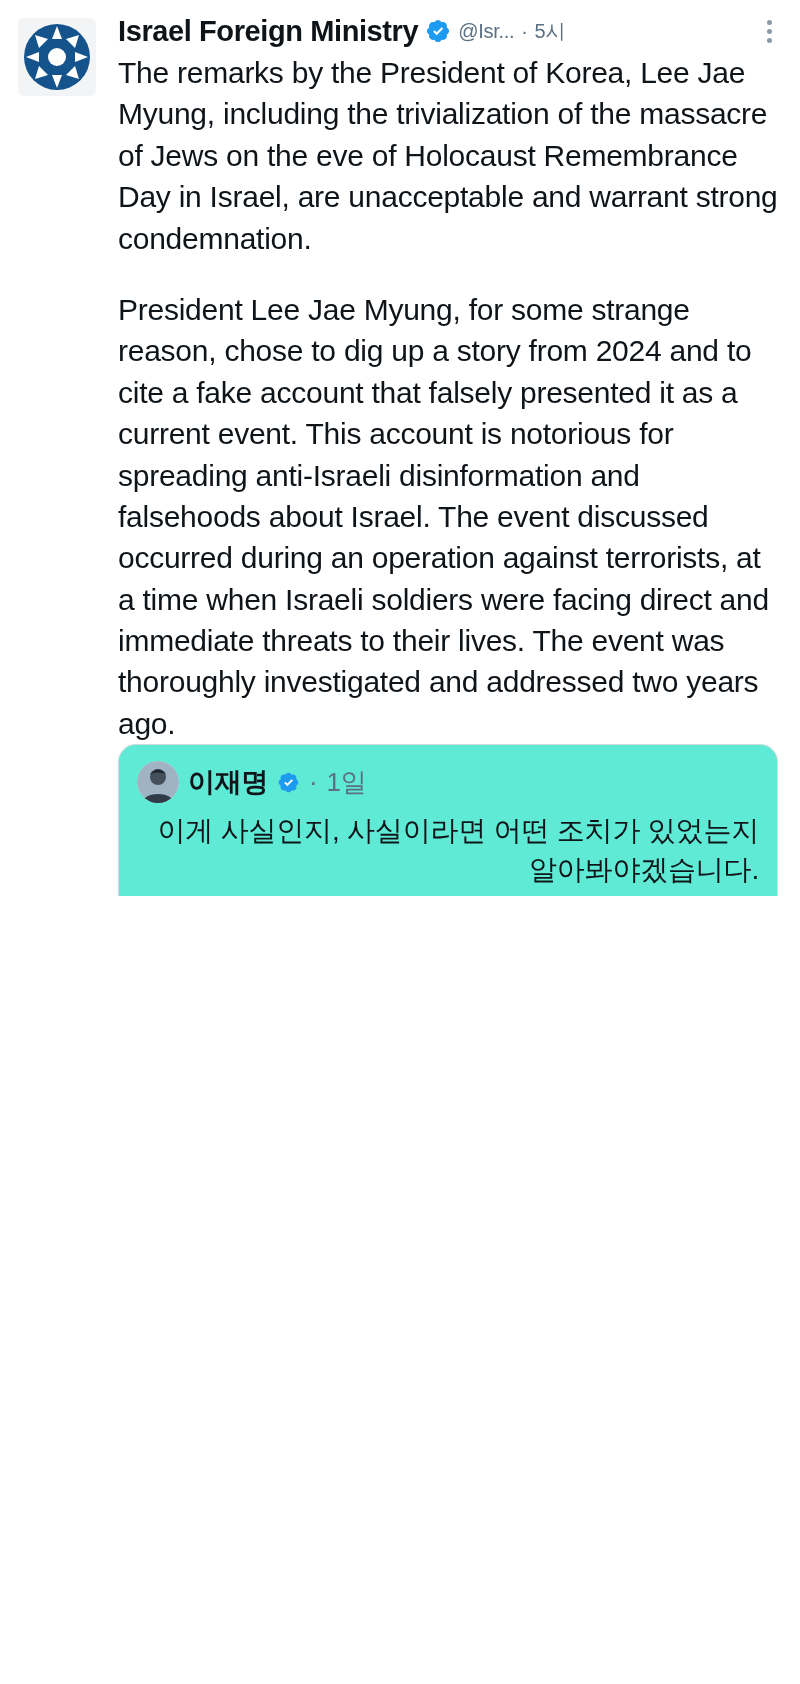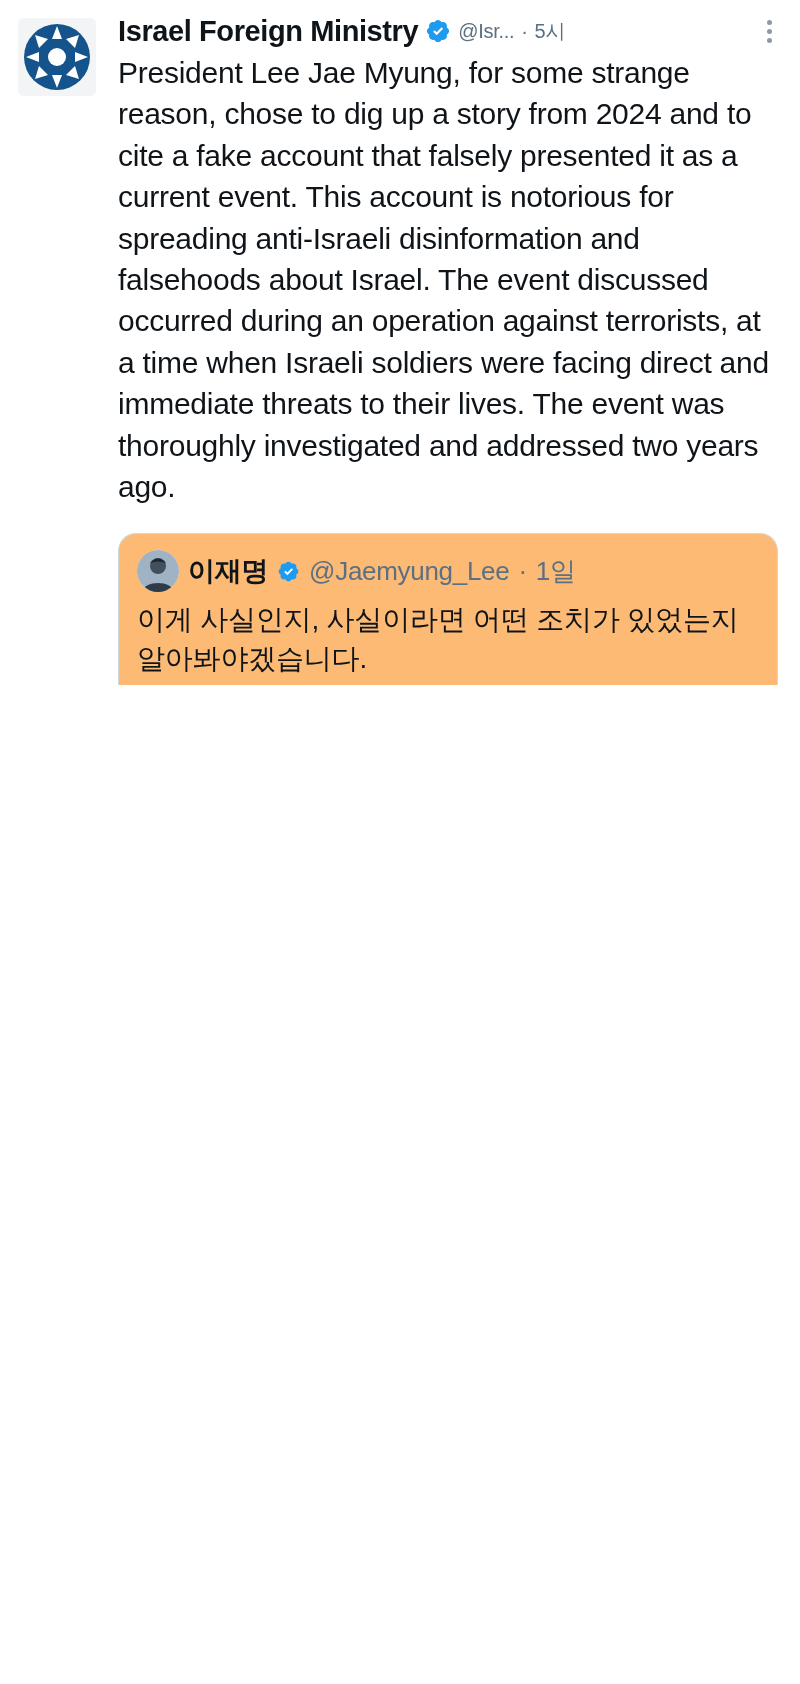--- a/index.html
+++ b/index.html
@@ -92,27 +92,26 @@
     letter-spacing: -0.25px;
     margin-top: 4px;
     word-wrap: break-word;
   }
   .post-text p {
     margin: 0 0 30px 0;
   }
   .post-text p:last-child { margin-bottom: 0; }
 
   .quote-card {
-    margin-top: 26px;
     margin-right: 4px;
     border: 1px solid #cfd9de;
     border-radius: 18px 18px 0 0;
     border-bottom: none;
     padding: 16px 18px 0 18px;
-    background: #fdba74;
+    background: #5eead4;
     overflow: hidden;
   }
   .q-head {
     display: flex;
     align-items: center;
     gap: 9px;
     white-space: nowrap;
   }
   .q-avatar {
     width: 42px;
@@ -141,20 +140,21 @@
     color: #5b7083;
     letter-spacing: -0.3px;
   }
   .q-text {
     margin-top: 8px;
     font-size: 28px;
     line-height: 1.4;
     color: #0f1419;
     letter-spacing: -0.2px;
     padding-bottom: 6px;
+    text-align: right;
   }
 </style>
 </head>
 <body>
 
 <div class="post">
 
   <div class="avatar-col">
     <div class="avatar">
       <span>
@@ -190,41 +190,41 @@
       <span class="dot-sep">·</span>
       <span class="timestamp">5시</span>
       <span class="more-btn">
         <i></i>
           <i></i>
           <i></i>
       </span>
     </div>
 
     <div class="post-text">
+      <p>The remarks by the President of Korea, Lee Jae Myung, including the trivialization of the massacre of Jews on the eve of Holocaust Remembrance Day in Israel, are unacceptable and warrant strong condemnation.</p>
       <p>President Lee Jae Myung, for some strange reason, chose to dig up a story from 2024 and to cite a fake account that falsely presented it as a current event. This account is notorious for spreading anti-Israeli disinformation and falsehoods about Israel. The event discussed occurred during an operation against terrorists, at a time when Israeli soldiers were facing direct and immediate threats to their lives. The event was thoroughly investigated and addressed two years ago.</p>
     </div>
 
     <div class="quote-card">
       <div class="q-head">
         <span class="q-avatar">
           <svg width="42" height="42" viewBox="0 0 42 42" aria-hidden="true">
             <circle cx="21" cy="21" r="21" fill="#9fb3c4"></circle>
             <circle cx="21" cy="16" r="8" fill="#43505c"></circle>
             <path d="M5 42 C7 30 35 30 37 42 Z" fill="#2f3b47"></path>
             <path d="M13 13 q8 -9 16 0 q-8 -3 -16 0z" fill="#1e2730"></path>
           </svg>
         </span>
         <span class="q-name">이재명</span>
         <span class="q-verified">
           <svg width="23" height="23" viewBox="0 0 24 24" aria-hidden="true">
             <path fill="#1d9bf0" d="M22.25 12c0-1.43-.88-2.67-2.19-3.34.46-1.39.2-2.9-.81-3.91s-2.52-1.27-3.91-.81C14.67 2.63 13.43 1.75 12 1.75s-2.67.88-3.34 2.19c-1.39-.46-2.9-.2-3.91.81s-1.27 2.52-.81 3.91C2.63 9.33 1.75 10.57 1.75 12s.88 2.67 2.19 3.34c-.46 1.39-.2 2.9.81 3.91s2.52 1.27 3.91.81c.67 1.31 1.91 2.19 3.34 2.19s2.67-.88 3.34-2.19c1.39.46 2.9.2 3.91-.81s1.27-2.52.81-3.91c1.31-.67 2.19-1.91 2.19-3.34z"></path>
             <path fill="#ffffff" d="M10.8 15.9l-3.3-3.3 1.4-1.4 1.9 1.9 4.5-4.5 1.4 1.4z"></path>
           </svg>
         </span>
-        <span class="q-handle">@Jaemyung_Lee</span>
         <span class="q-dot">·</span>
         <span class="q-time">1일</span>
       </div>
       <div class="q-text">이게 사실인지, 사실이라면 어떤 조치가 있었는지 알아봐야겠습니다.</div>
     </div>
 
   </div>
 </div>
 
 </body></html>

